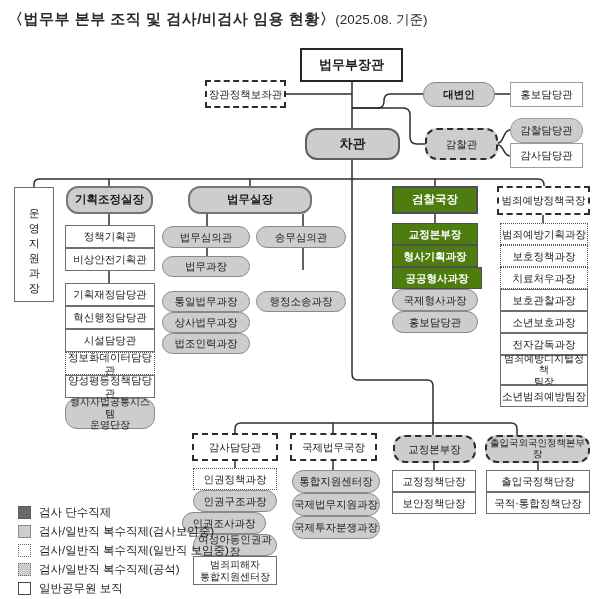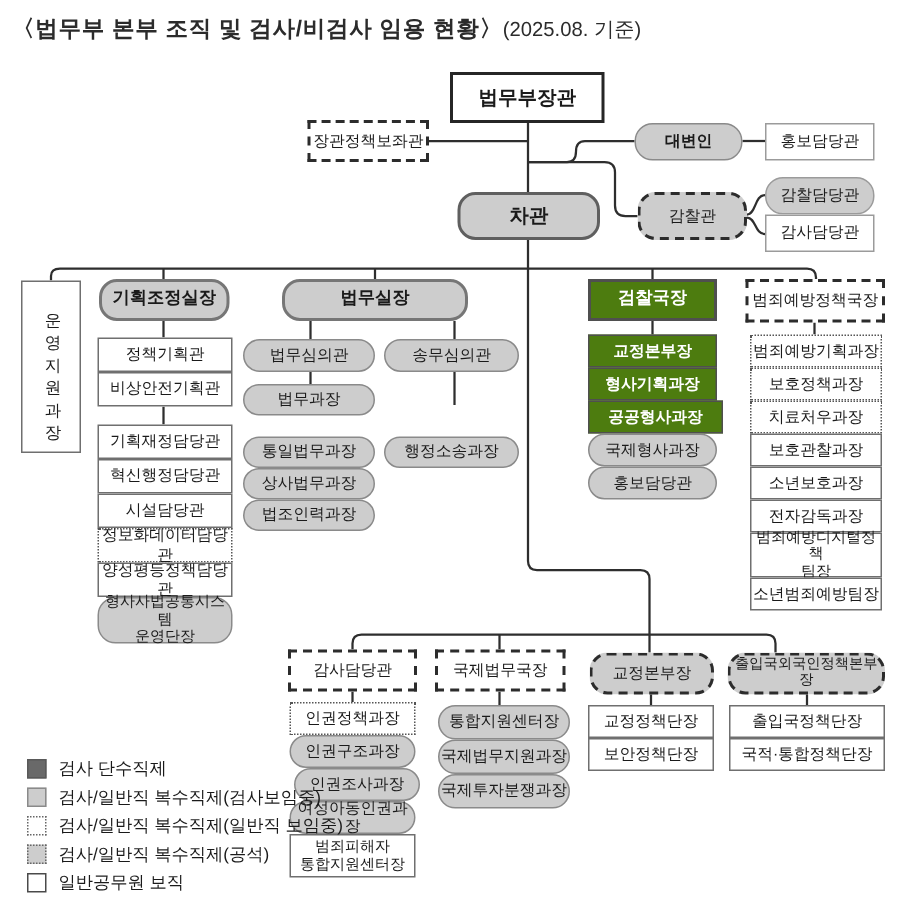--- a/index.html
+++ b/index.html
@@ -125,21 +125,21 @@
   <div class="box" style="left:500px;top:289px;width:88px;height:22px">보호관찰과장</div>
   <div class="box" style="left:500px;top:311px;width:88px;height:22px">소년보호과장</div>
   <div class="box" style="left:500px;top:333px;width:88px;height:22px">전자감독과장</div>
   <div class="box" style="left:500px;top:355px;width:88px;height:30px;font-size:10px">범죄예방디지털정책
 팀장</div>
   <div class="box" style="left:500px;top:385px;width:88px;height:22px">소년범죄예방팀장</div>
 
   <div class="box dash" style="left:192px;top:433px;width:86px;height:28px">감사담당관</div>
   <div class="box dot" style="left:193px;top:468px;width:84px;height:22px">인권정책과장</div>
   <div class="box g" style="left:193px;top:490px;width:84px;height:22px">인권구조과장</div>
-  <div class="box g" style="left:196px;top:512px;width:84px;height:22px">인권조사과장</div>
+  <div class="box g" style="left:182px;top:512px;width:84px;height:22px">인권조사과장</div>
   <div class="box g" style="left:193px;top:534px;width:84px;height:22px">여성아동인권과장</div>
   <div class="box" style="left:193px;top:556px;width:84px;height:29px;font-size:10px">범죄피해자
 통합지원센터장</div>
 
   <div class="box dash" style="left:290px;top:433px;width:87px;height:28px">국제법무국장</div>
   <div class="box g" style="left:292px;top:470px;width:88px;height:23px">통합지원센터장</div>
   <div class="box g" style="left:292px;top:493px;width:88px;height:23px">국제법무지원과장</div>
   <div class="box g" style="left:292px;top:516px;width:88px;height:23px">국제투자분쟁과장</div>
 
   <div class="box dash g" style="left:393px;top:435px;width:83px;height:28px">교정본부장</div>

